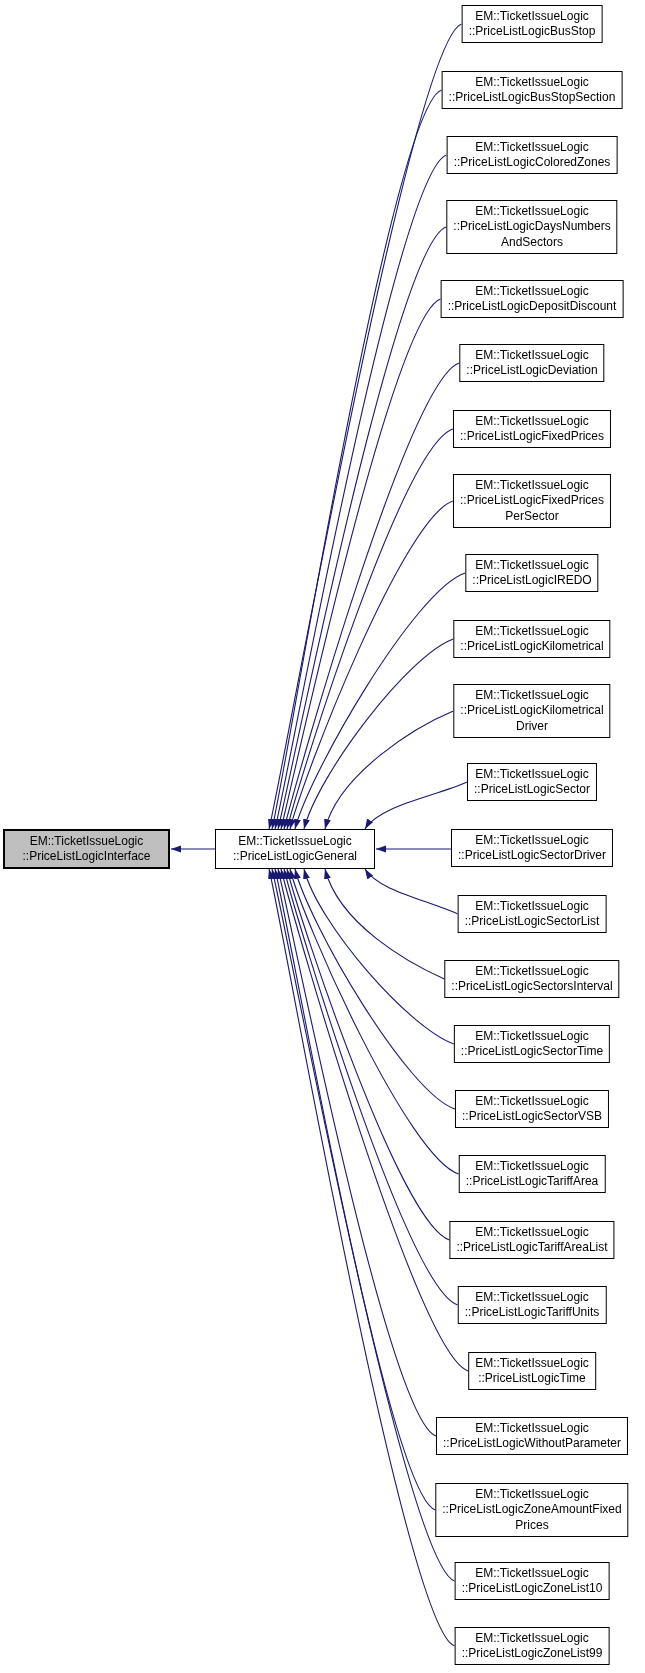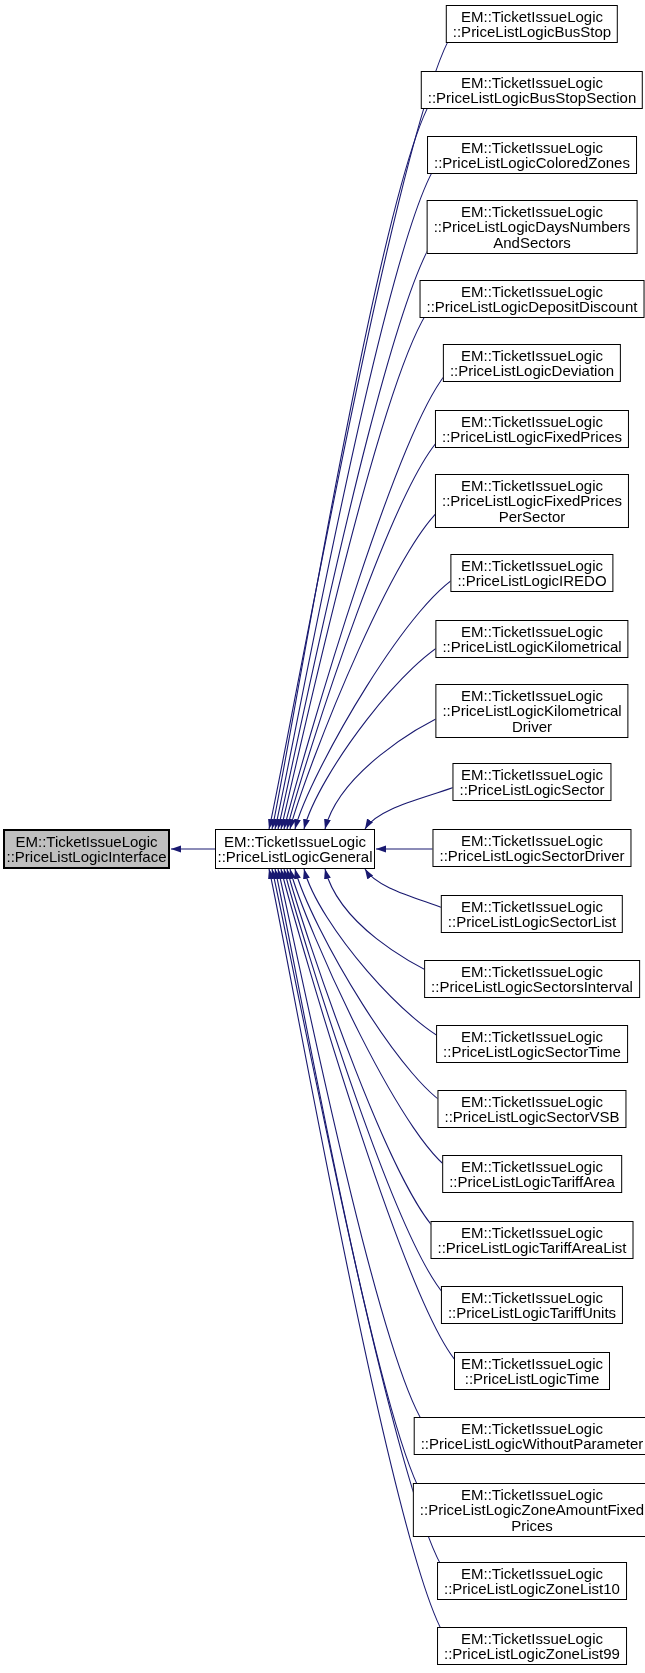--- a/index.html
+++ b/index.html
@@ -20,21 +20,21 @@
     left: 0; top: 0;
     width: 645px; height: 1673px;
     pointer-events: none;
   }
   .cbox {
     position: absolute;
     box-sizing: border-box;
     border: 1px solid #000000;
     background: #ffffff;
     color: #000000;
-    font-size: 15px;
+    font-size: 12px;
     line-height: 15.4px;
     text-align: center;
     white-space: pre-line;
     display: flex;
     flex-direction: column;
     justify-content: center;
     align-items: center;
     padding: 14px 6px;
     cursor: pointer;
   }

